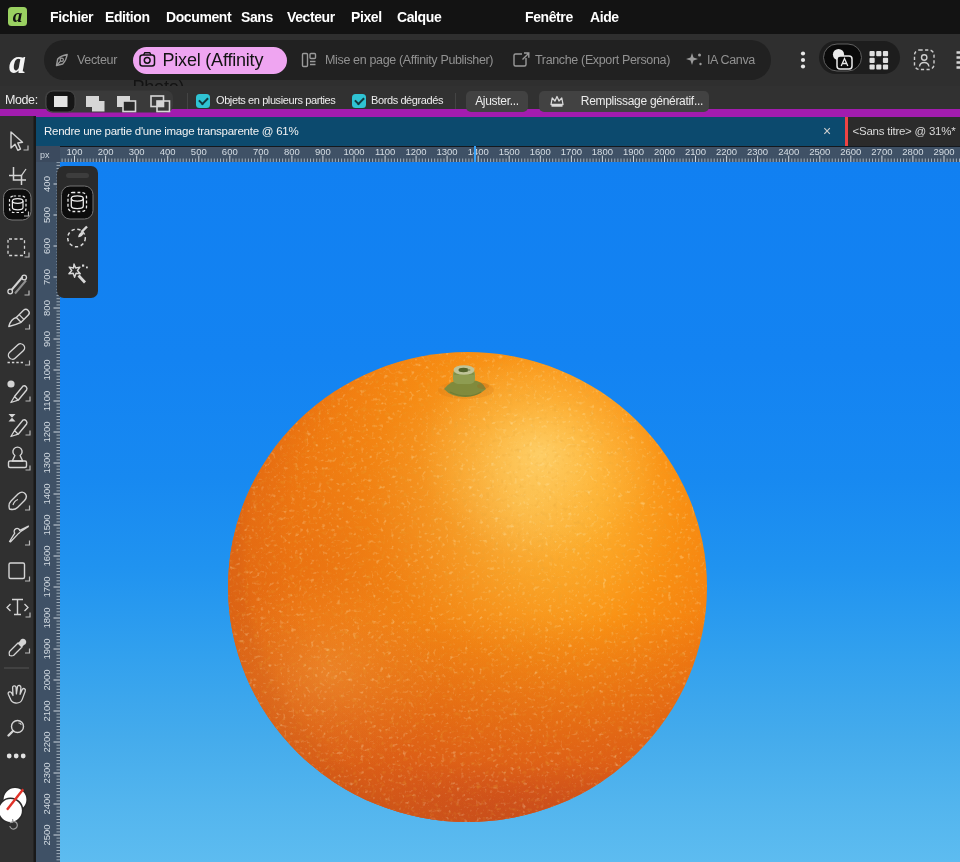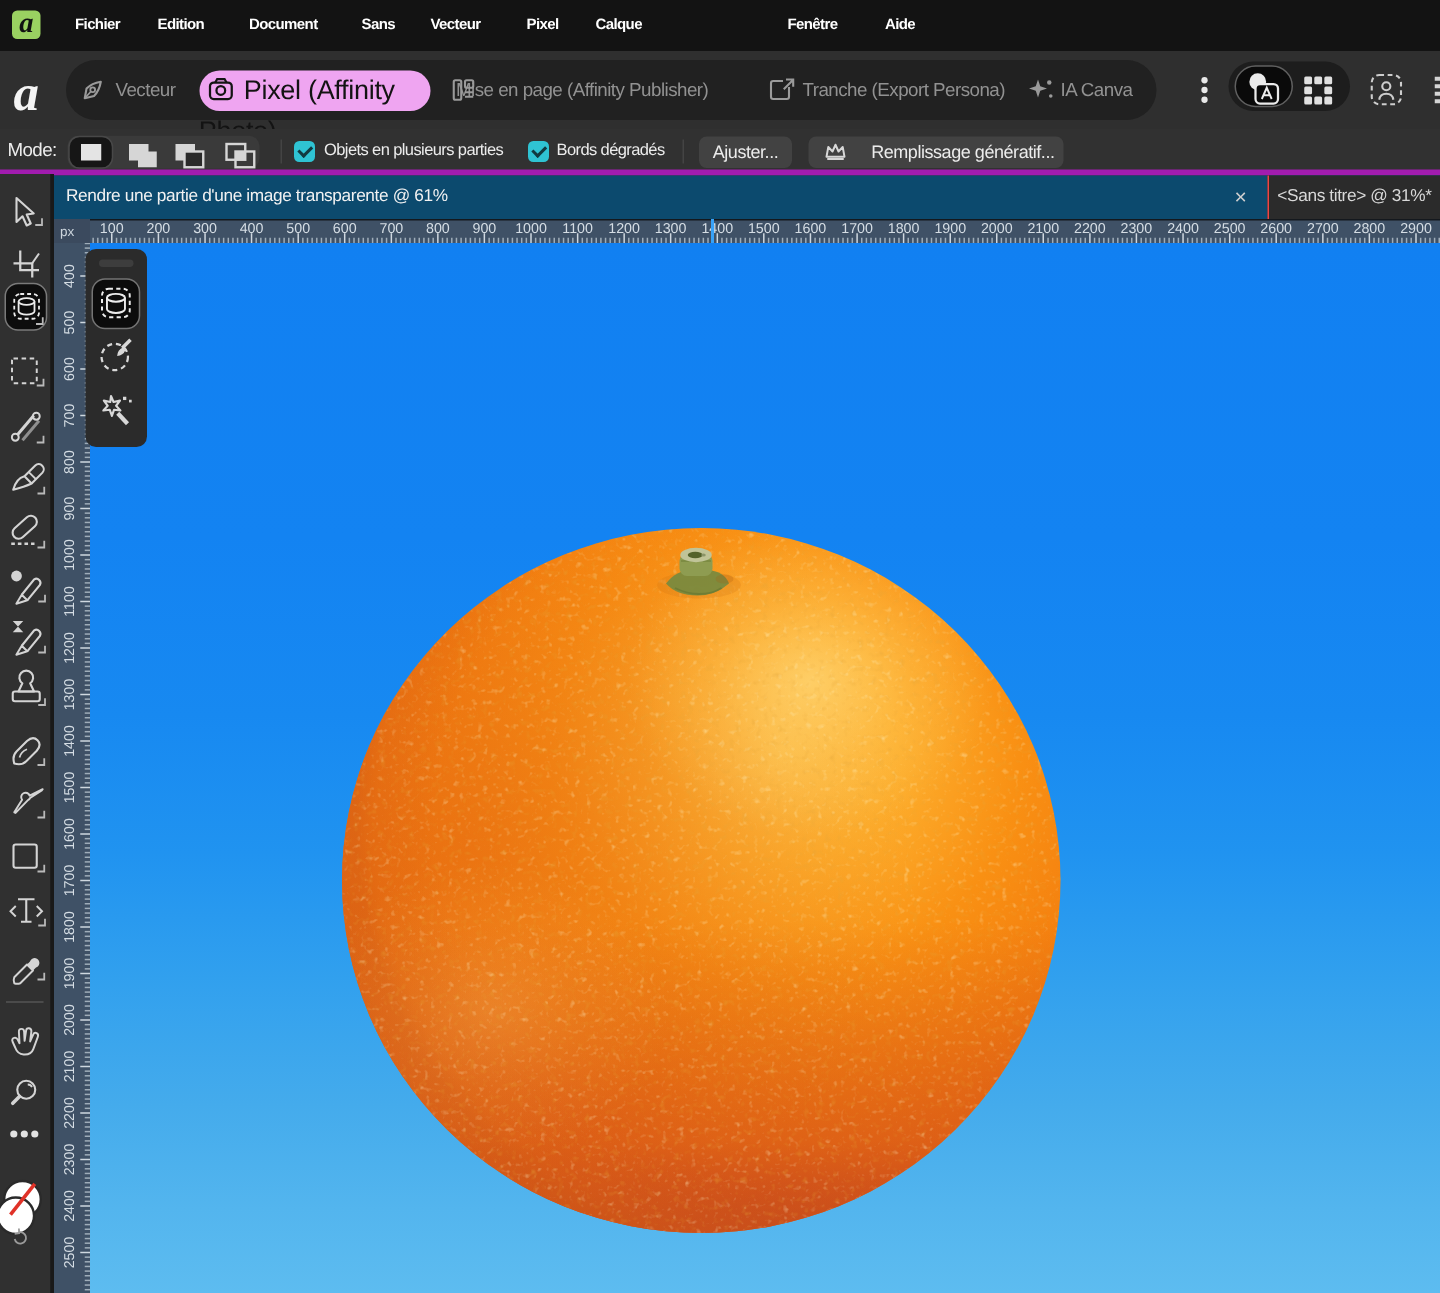--- a/index.html
+++ b/index.html
@@ -3,46 +3,46 @@
 <meta charset="utf-8">
 <style>
   * { margin:0; padding:0; box-sizing:border-box; }
   html,body { width:960px; height:862px; overflow:hidden; background:#2f2f2f;
     font-family:"Liberation Sans", sans-serif; }
   #app { position:relative; width:960px; height:862px; }
   #menubar { position:absolute; left:0; top:0; width:960px; height:34px; background:#131313; }
   #menubar .logo { position:absolute; left:8px; top:7px; width:19px; height:19px;
      background:#9ad161; border-radius:3.5px; }
   #menubar .mi { position:absolute; top:0; height:34px; line-height:34px;
-     color:#ffffff; font-size:10px; font-weight:bold; letter-spacing:-0.4px; }
+     color:#ffffff; font-size:14px; font-weight:bold; letter-spacing:-0.4px; }
   #personabar { position:absolute; left:0; top:34px; width:960px; height:52px; background:#2f2f2f; }
   #pcontainer { position:absolute; left:44px; top:6px; width:727px; height:40px;
      background:#212121; border-radius:20px; }
   .pitem { position:absolute; top:0; height:40px; line-height:40px; color:#929292;
      font-size:12.5px; letter-spacing:-0.35px; }
   #pinkpill { position:absolute; left:88.5px; top:6.5px; width:154px; height:27px;
      background:#efa5f1; border-radius:13.5px; color:#131313; font-size:18px;
      line-height:27px; letter-spacing:-0.2px; }
   #modebar { position:absolute; left:0; top:86px; width:960px; height:31px; background:#313131;
-     border-bottom:4px solid #a21caf; }
+     border-bottom:8px solid #a21caf; }
   .vsep { position:absolute; top:7px; width:1px; height:16px; background:#444; }
   .chk { position:absolute; top:8px; width:14px; height:14px; background:#2fc3d3; border-radius:3.5px; }
   .chk:after { content:""; position:absolute; left:2.5px; top:3px; width:7px; height:4px;
      border-left:2px solid #113a40; border-bottom:2px solid #113a40; transform:rotate(-45deg); }
   .mlabel { position:absolute; top:0; height:29px; line-height:29px; color:#ececec;
      font-size:11px; letter-spacing:-0.4px; }
   .gbtn { position:absolute; top:4.5px; height:21px; background:#424242; border-radius:5px;
      color:#ececec; font-size:12px; letter-spacing:-0.3px; line-height:21px; text-align:center; }
   #tabrow { position:absolute; left:36px; top:117px; width:924px; height:29px; background:#0c4a6e; }
   #tabrow .title { position:absolute; left:8px; top:0; height:29px; line-height:29px;
      color:#f2f2f2; font-size:11.5px; letter-spacing:-0.25px; }
   #tabrow .x { position:absolute; left:787px; top:0; height:29px; line-height:28px;
      color:#cfcfcf; font-size:14px; }
   #tabrow .right { position:absolute; left:809px; top:0; width:115px; height:36px;
-     background:#2b2b2b; border-left:1px solid #ef4444; color:#d8d8d8; font-size:11.5px;
+     background:#2b2b2b; border-left:3px solid #ef4444; color:#d8d8d8; font-size:11.5px;
      letter-spacing:-0.25px; line-height:29px; text-align:center; }
   #toolbarbg { position:absolute; left:0; top:116px; width:36px; height:746px; background:#303030; }
   #canvas { position:absolute; left:60px; top:162px; width:900px; height:700px;
     background:linear-gradient(180deg,#1180f2 0%, #1383f2 28%, #1789f1 45%, #2093f0 58%,
       #31a0ee 70%, #44abec 82%, #53b5ee 92%, #5dbcf0 100%); }
 </style>
 </head>
 <body>
 <div id="app">
   <div id="menubar">
@@ -59,21 +59,21 @@
     <span class="mi" style="left:397px;">Calque</span>
     <span class="mi" style="left:458px;margin-top:36px;">Affichage</span>
     <span class="mi" style="left:525px;">Fenêtre</span>
     <span class="mi" style="left:590px;">Aide</span>
   </div>
 
   <div id="personabar">
     <div id="pcontainer">
       <span class="pitem" style="left:33px;">Vecteur</span>
       <div id="pinkpill"><span style="margin-left:30px;">Pixel (Affinity&nbsp; Photo)</span></div>
-      <span class="pitem" style="left:260px;">Mise en page (Affinity Publisher)</span>
+      <span class="pitem" style="left:281px;">Mise en page (Affinity Publisher)</span>
       <span class="pitem" style="left:491px;">Tranche (Export Persona)</span>
       <span class="pitem" style="left:663px;text-align:center;">IA Canva</span>
     </div>
   </div>
   <svg width="960" height="52" style="position:absolute;left:0;top:34px" xmlns="http://www.w3.org/2000/svg">
 <text x="9" y="39" font-family="Liberation Serif, serif" font-style="italic" font-weight="bold" font-size="34" fill="#f4f4f4">a</text>
 <path d="M56.5,31.5 l1.2,-6.5 q3.5,-3.5 9.5,-4.5 q-1,6 -4.5,9.5 z" fill="none" stroke="#9a9a9a" stroke-width="1.4" stroke-linejoin="round"></path>
 <circle cx="61.8" cy="25.799999999999997" r="1.6" fill="none" stroke="#9a9a9a" stroke-width="1.2"></circle>
 <line x1="56.5" y1="31.5" x2="60.6" y2="27" stroke="#9a9a9a" stroke-width="1.2"></line>
 <rect x="140" y="21" width="14.5" height="11" rx="2.5" fill="none" stroke="#141414" stroke-width="1.5"></rect>

